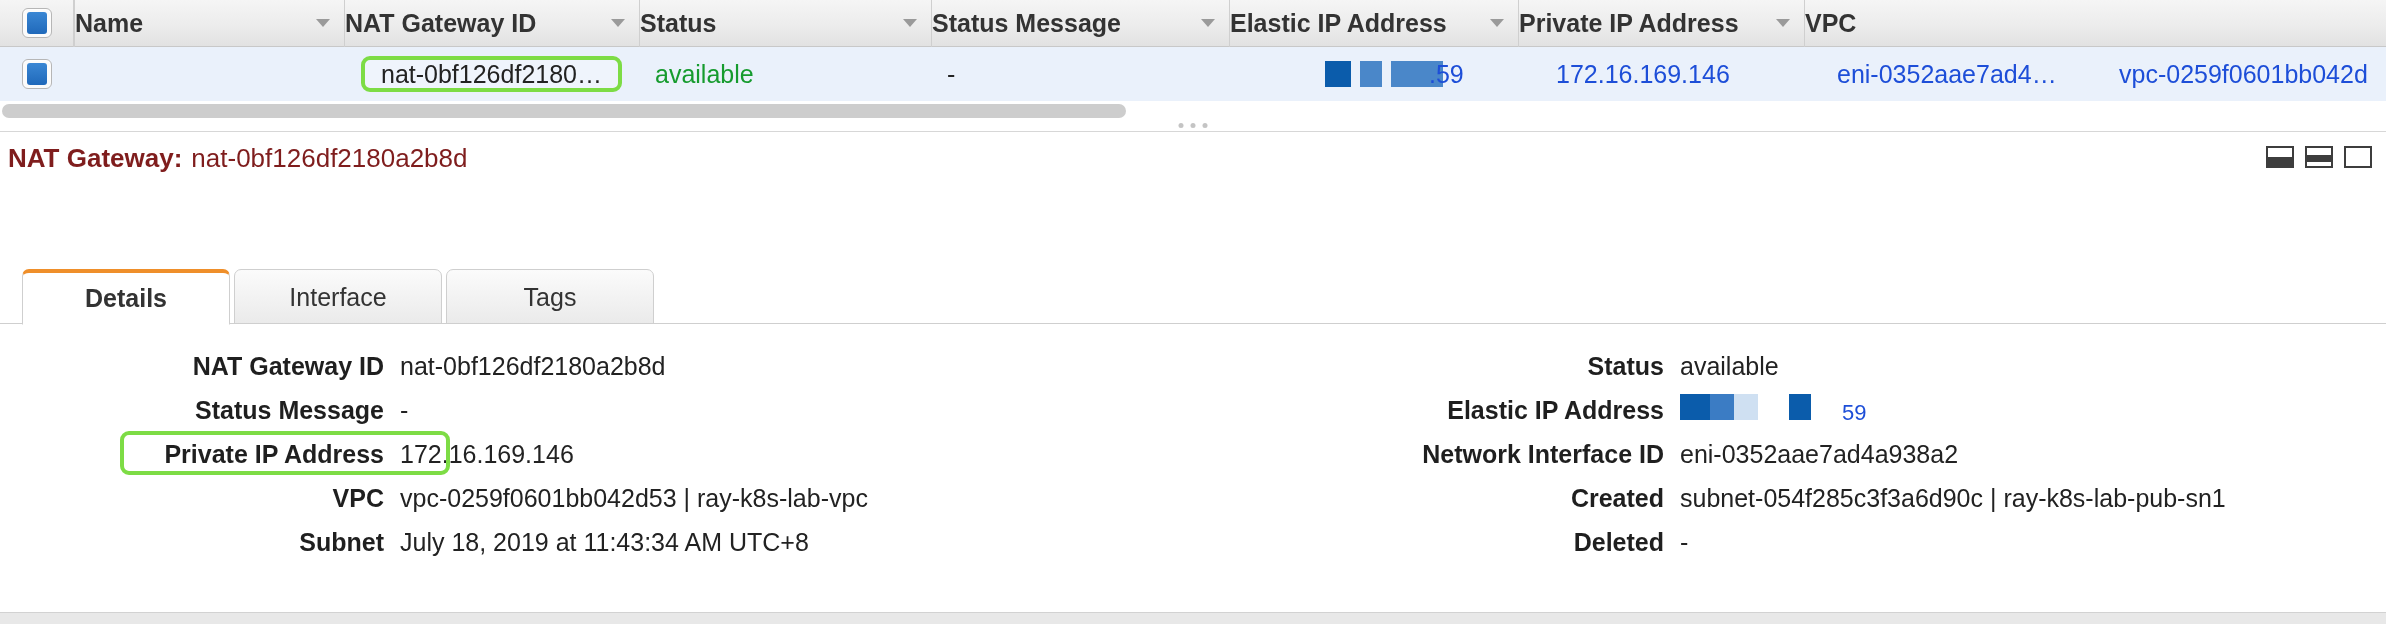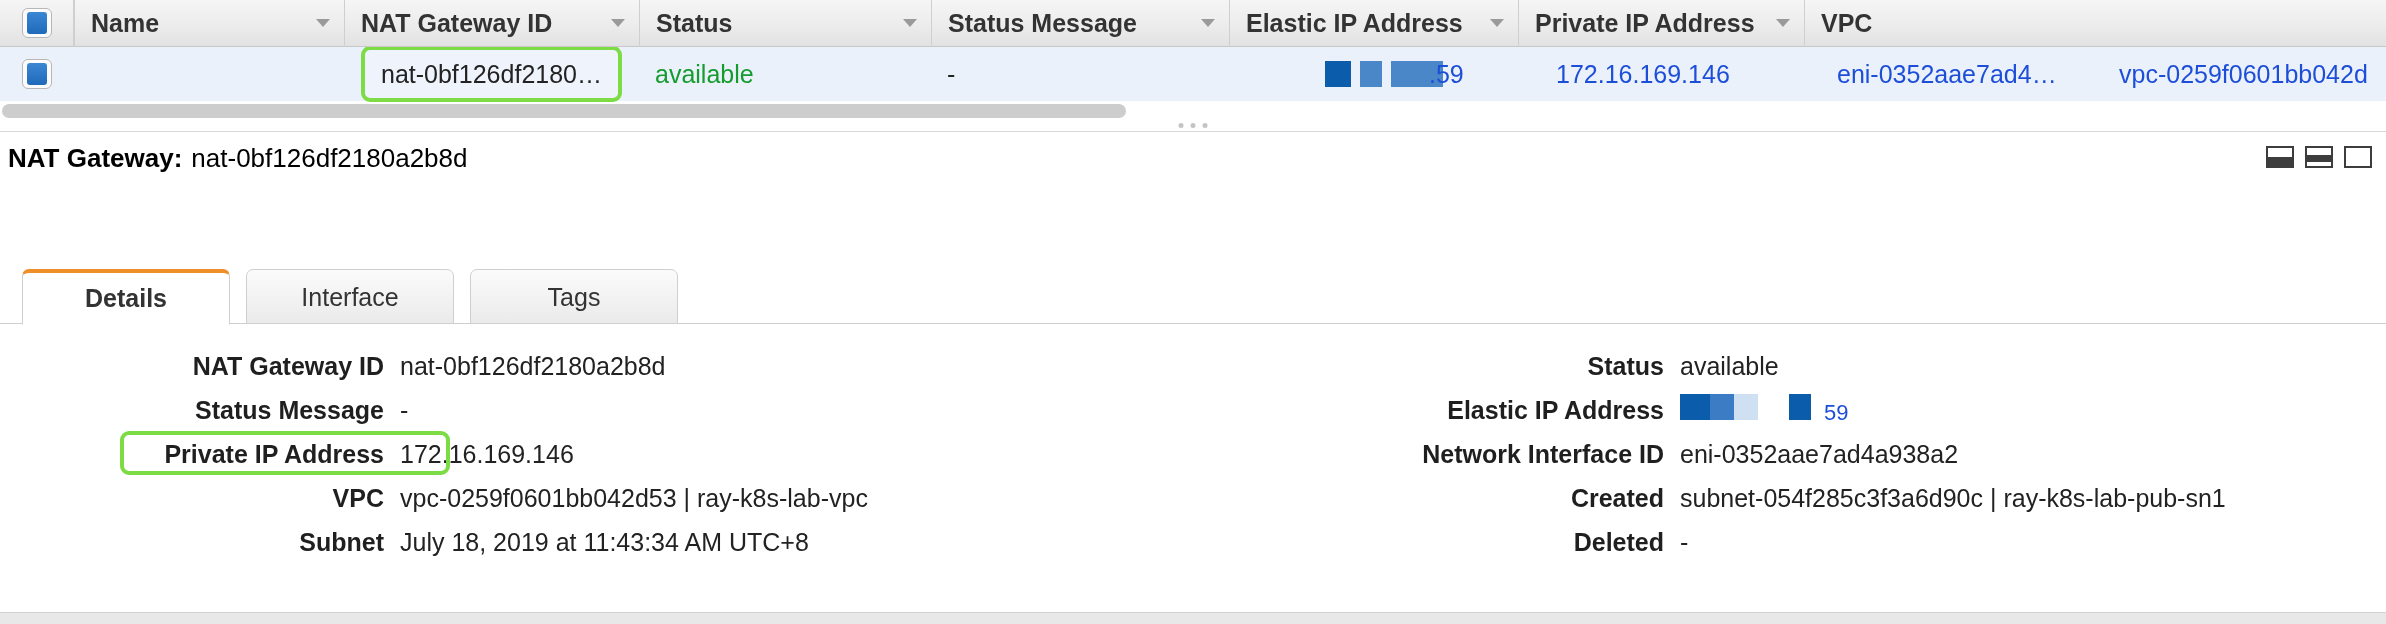--- a/index.html
+++ b/index.html
@@ -17,21 +17,20 @@
     border-bottom: 1px solid #c8c8c8;
     display:flex; align-items:center;
   }
   .hdr-cell {
     height: 47px;
     display:flex; align-items:center;
     position: relative;
     font-size: 25px;
     font-weight: bold;
     color: #333333;
-    padding-left: 16px;
     border-left: 1px solid #cfcfcf;
     flex: none;
   }
   .hdr-cell:first-child { border-left: none; }
   .hdr-cell .caret {
     position:absolute; right: 14px; top: 50%; transform: translateY(-50%);
     width:0;height:0;
     border-left: 7px solid transparent;
     border-right: 7px solid transparent;
     border-top: 8px solid #9a9a9a;
@@ -70,21 +69,21 @@
     white-space: nowrap; overflow:hidden;
   }
   .row-check { width:74px; flex:none; display:flex; align-items:center; justify-content:center; height:55px;}
   .lnk { color:#1d4ed8; }
   .ok  { color: #169b2e; }
 
   .hl-box {
     border: 4px solid #7ddc45;
     border-radius: 9px;
     background: #eff4fc;
-    height: 56px;
+    height: 36px;
     display:flex; align-items:center; justify-content:center;
     padding: 0 16px;
   }
 
   
   .redact { display:inline-flex; align-items:center; gap:9px; }
   .rb { display:block; height: 26px; }
 
   
   .hscroll {
@@ -102,37 +101,37 @@
   .splitter .dots {
     position:absolute; left:50%; transform:translateX(-50%); top:3px;
     display:flex; gap:7px;
   }
   .splitter .dots span { width:5px;height:5px;border-radius:50%;background:#c4c4c4;display:block;}
 
   
   .detail-title {
     position:absolute; left:0; top:134px; width:2386px; height:48px;
     display:flex; align-items:center; padding-left:8px;
-    font-size:26px; color:#000000;
+    font-size:26px; color:#7f1d1d;
   }
   .detail-title b { font-weight:bold; }
   .detail-title .val { font-weight: normal; margin-left: 9px; }
 
   .panel-icons {
     position:absolute; right:14px; top:146px; display:flex; gap:11px; align-items:center;
   }
   .pi { width: 28px; height: 22px; border:2px solid #3d3d3d; background:#ffffff; position:relative; }
   .pi.bottom::after{content:"";position:absolute;left:0;right:0;bottom:0;height:9px;background:#3d3d3d;}
   .pi.mid::after   {content:"";position:absolute;left:0;right:0;top:7px;height:7px;background:#3d3d3d;}
   .pi.none::after  {content:"";}
 
   
   .tabs {
     position:absolute; left:0; top:268px; width:2386px; height:56px;
-    display:flex; align-items:flex-end; padding-left:22px; gap:16px;
+    display:flex; align-items:flex-end; padding-left:22px; gap:4px;
   }
   .tab {
     height: 56px; min-width: 208px;
     display:flex; align-items:center; justify-content:center;
     font-size: 25px; color:#333;
     border:1px solid #cfcfcf;
     border-top-left-radius:7px; border-top-right-radius:7px;
     background: linear-gradient(to bottom,#fbfbfb 0%, #eaeaea 100%);
     position: relative; top:1px;
   }
@@ -320,21 +319,21 @@
     </div>
     <div class="drow">
       <div class="dlabel">Elastic IP Address</div>
       <div class="dval">
         <span class="redact">
           <span class="rb" style="width:30px;background:#0b5cab"></span>
           <span class="rb" style="width:24px;background:#3b7cc4;margin-left:-9px"></span>
           <span class="rb" style="width:24px;background:#cfe0f2;margin-left:-9px"></span>
           <span class="rb" style="width:22px;background:#0b5cab;margin-left:22px"></span>
         </span>
-        <span class="lnk" style="margin-left:6px;font-size:22px">59</span>
+        <span class="lnk" style="margin-left:24px;font-size:22px">59</span>
       </div>
     </div>
     <div class="drow">
       <div class="dlabel">Network Interface ID</div>
       <div class="dval lnk">eni-0352aae7ad4a938a2</div>
     </div>
     <div class="drow">
       <div class="dlabel">Created</div>
       <div class="dval lnk">subnet-054f285c3f3a6d90c | ray-k8s-lab-pub-sn1</div>
     </div>

